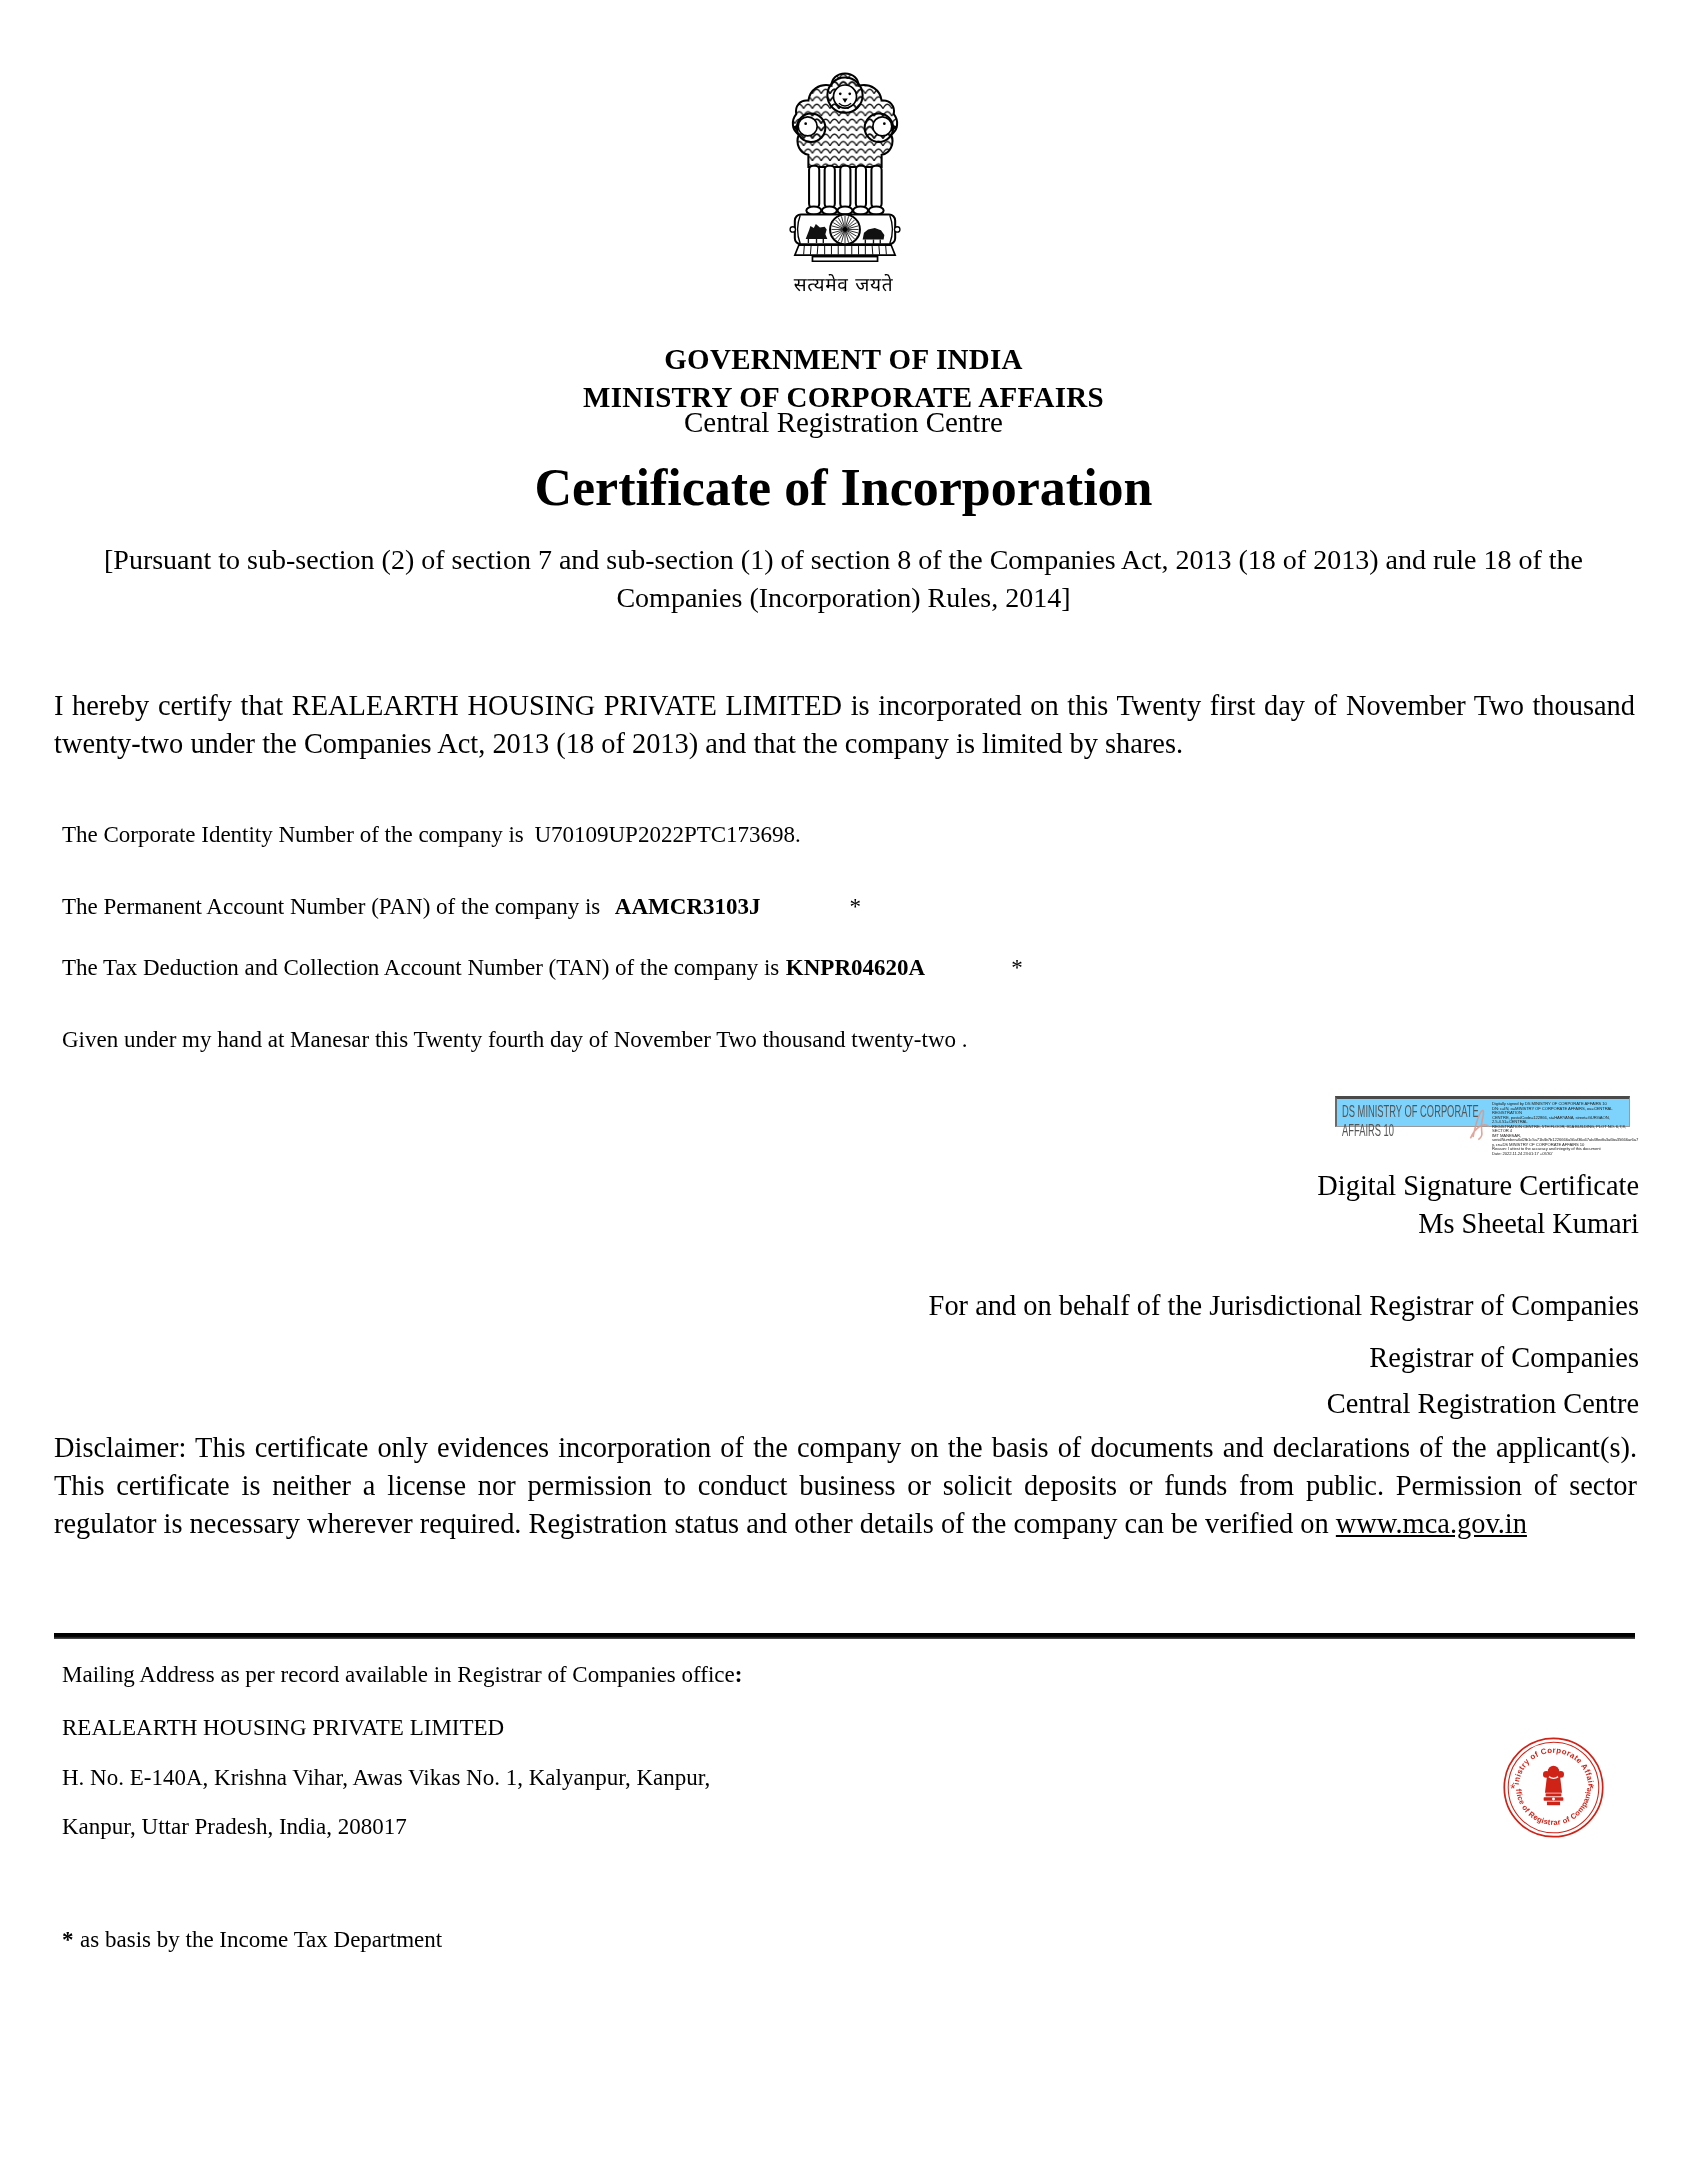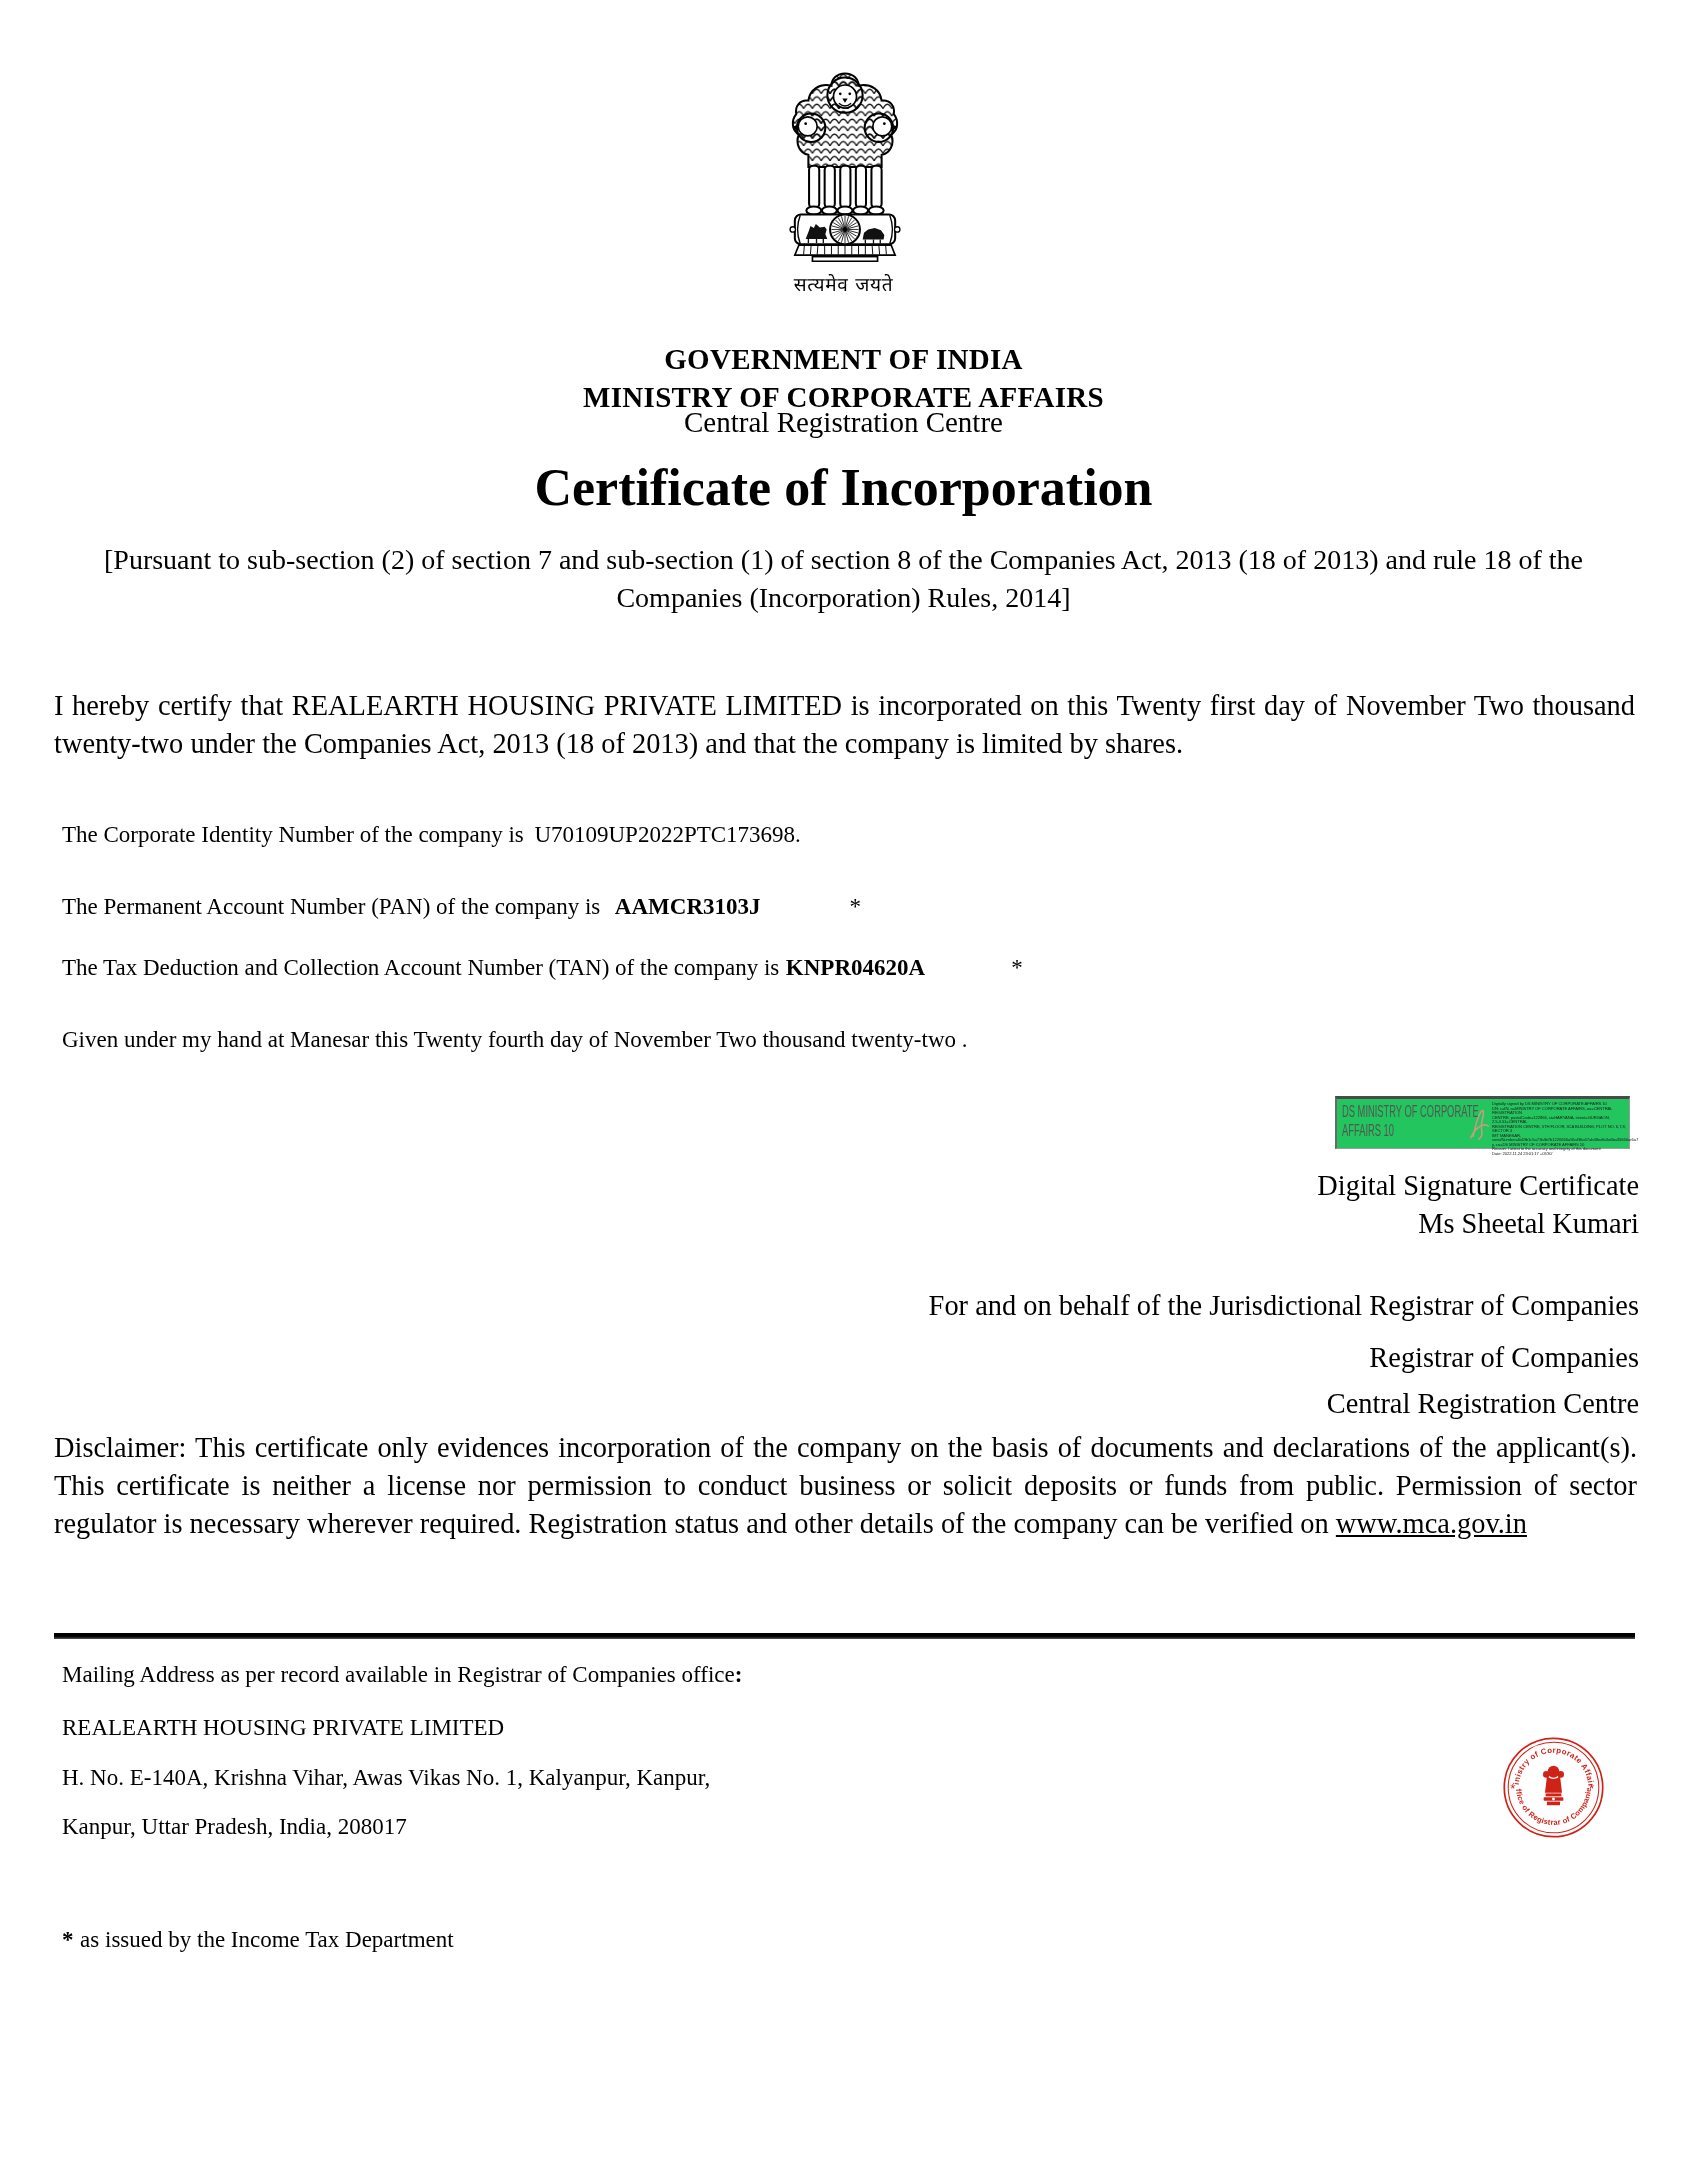--- a/index.html
+++ b/index.html
@@ -16,21 +16,21 @@
   .h44 { font-size:29px; }
   .doc-title { font-size:52px; font-weight:bold; }
   .body-line { font-size:23px;margin-left:8px; }
   .para { font-size:28.4px; line-height:38px; text-align:justify; }
   .right-line { right:48px; text-align:right; font-size:28.4px; }
   .motto { font-family:"DejaVu Sans",sans-serif; font-size:19px; letter-spacing:0.7px; }
   .link { color:#000000; text-decoration:underline; cursor:pointer; }
   .rule { left:54px; width:1581px; height:6px; background:linear-gradient(#000 55%, #555); }
   
   .sigbox {
-    left:1335px; top:1096px; width:295px; height:53px; background:#22c55e;
+    left:1335px; top:1096px; width:295px; height:31px; background:#7dd3fc;
     border:1.3px solid #9a9a9a; border-top:3.3px solid #4a4a4a; border-left:2px solid #6a6a6a;
   }
   .sigbox .ds-name {
     position:absolute; left:5.3px; top:3.3px; width:265px;
     font-family:"Liberation Sans",sans-serif; font-size:17px; line-height:19px; color:#555;
     transform:scaleX(0.55); transform-origin:left top; white-space:normal;
   }
   .sigbox .ds-details {
     position:absolute; left:155px; top:3.3px; width:138px;
     font-family:"Liberation Sans",sans-serif; font-size:4.2px; line-height:4.5px;
@@ -228,17 +228,17 @@
       <circle cx="91" cy="60" r="5"></circle>
       <path d="M70 63 q10 8 20 0 l3 25 h-26 z"></path>
       <rect x="68" y="89" width="24" height="4.5"></rect>
       <rect x="65" y="95" width="30" height="5" rx="1"></rect>
       <rect x="70" y="101.5" width="20" height="5.5"></rect>
       <circle cx="80" cy="97.5" r="2.2" fill="#fff"></circle>
     </g>
   </svg>
 
   <div class="abs body-line" style="top:1927px; left:54px;">
-    <span class="b">*</span><span style="margin-left:6.6px;">as issued by the Income Tax Department</span>
+    <span class="b">*</span><span style="margin-left:6.6px;">as basis by the Income Tax Department</span>
   </div>
 
 </div>
 
 
 </body></html>

